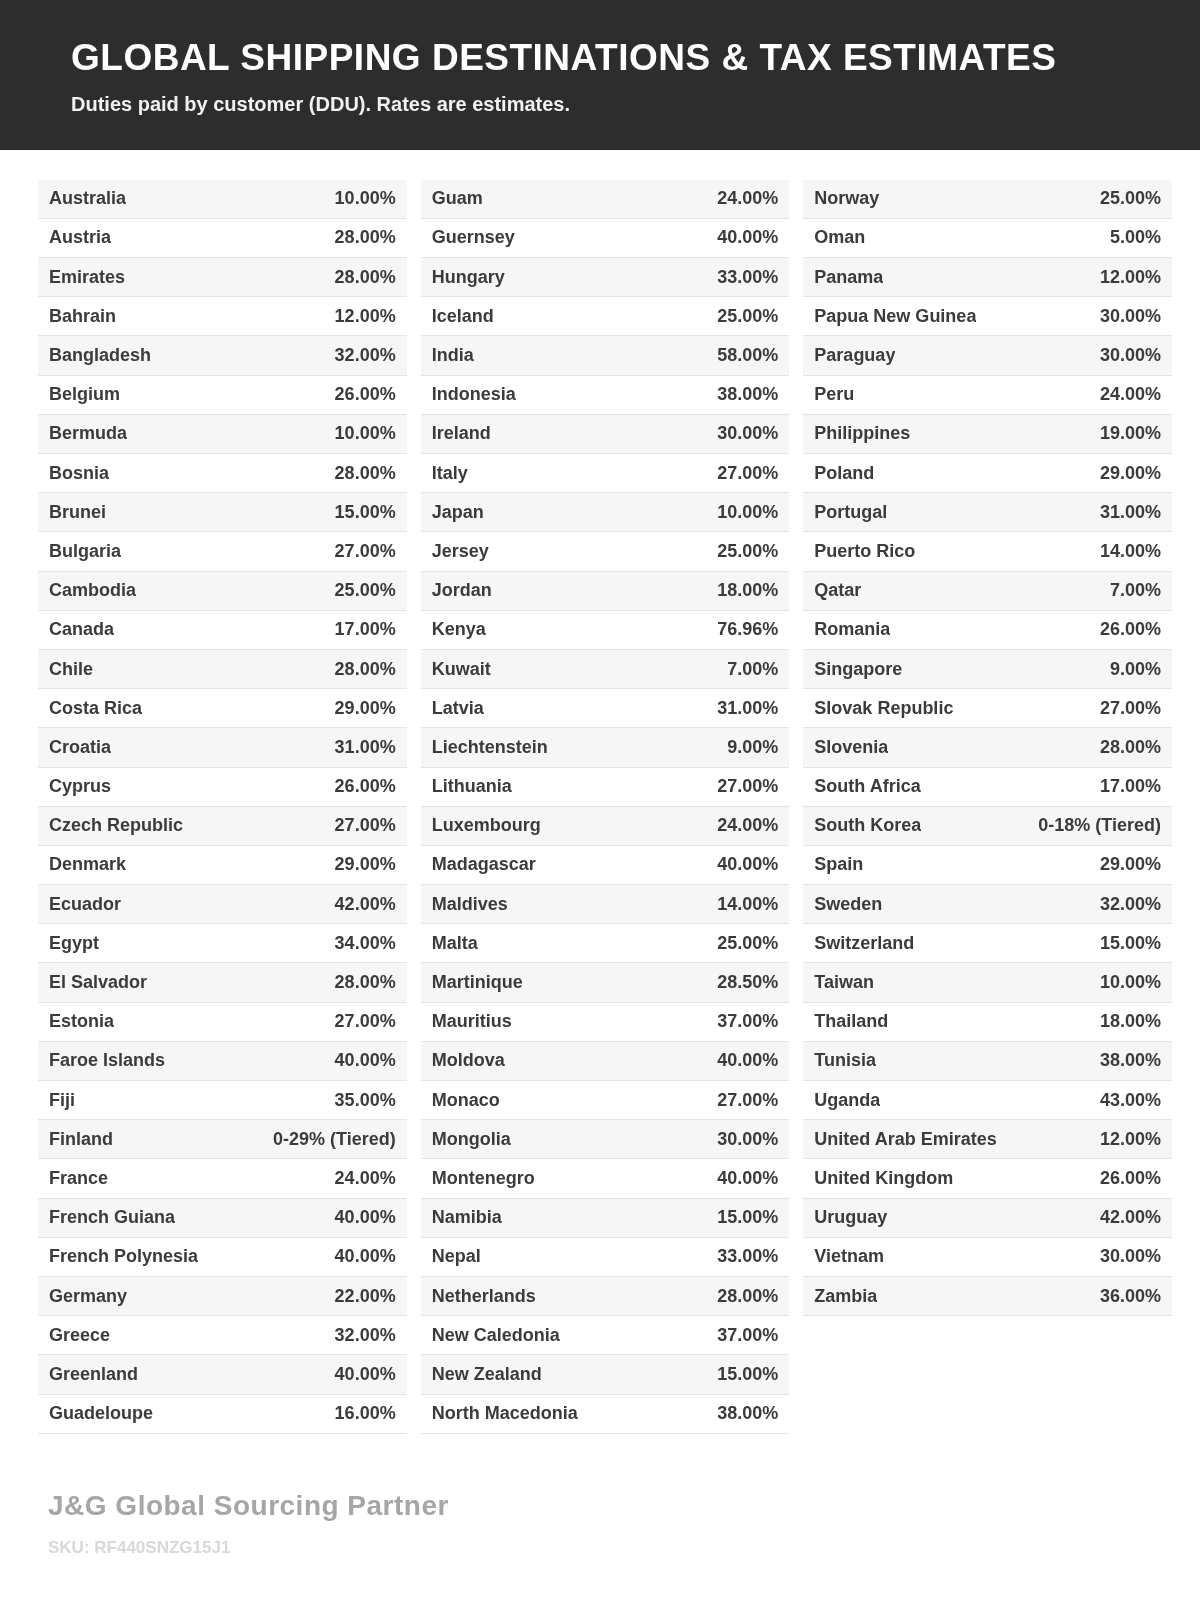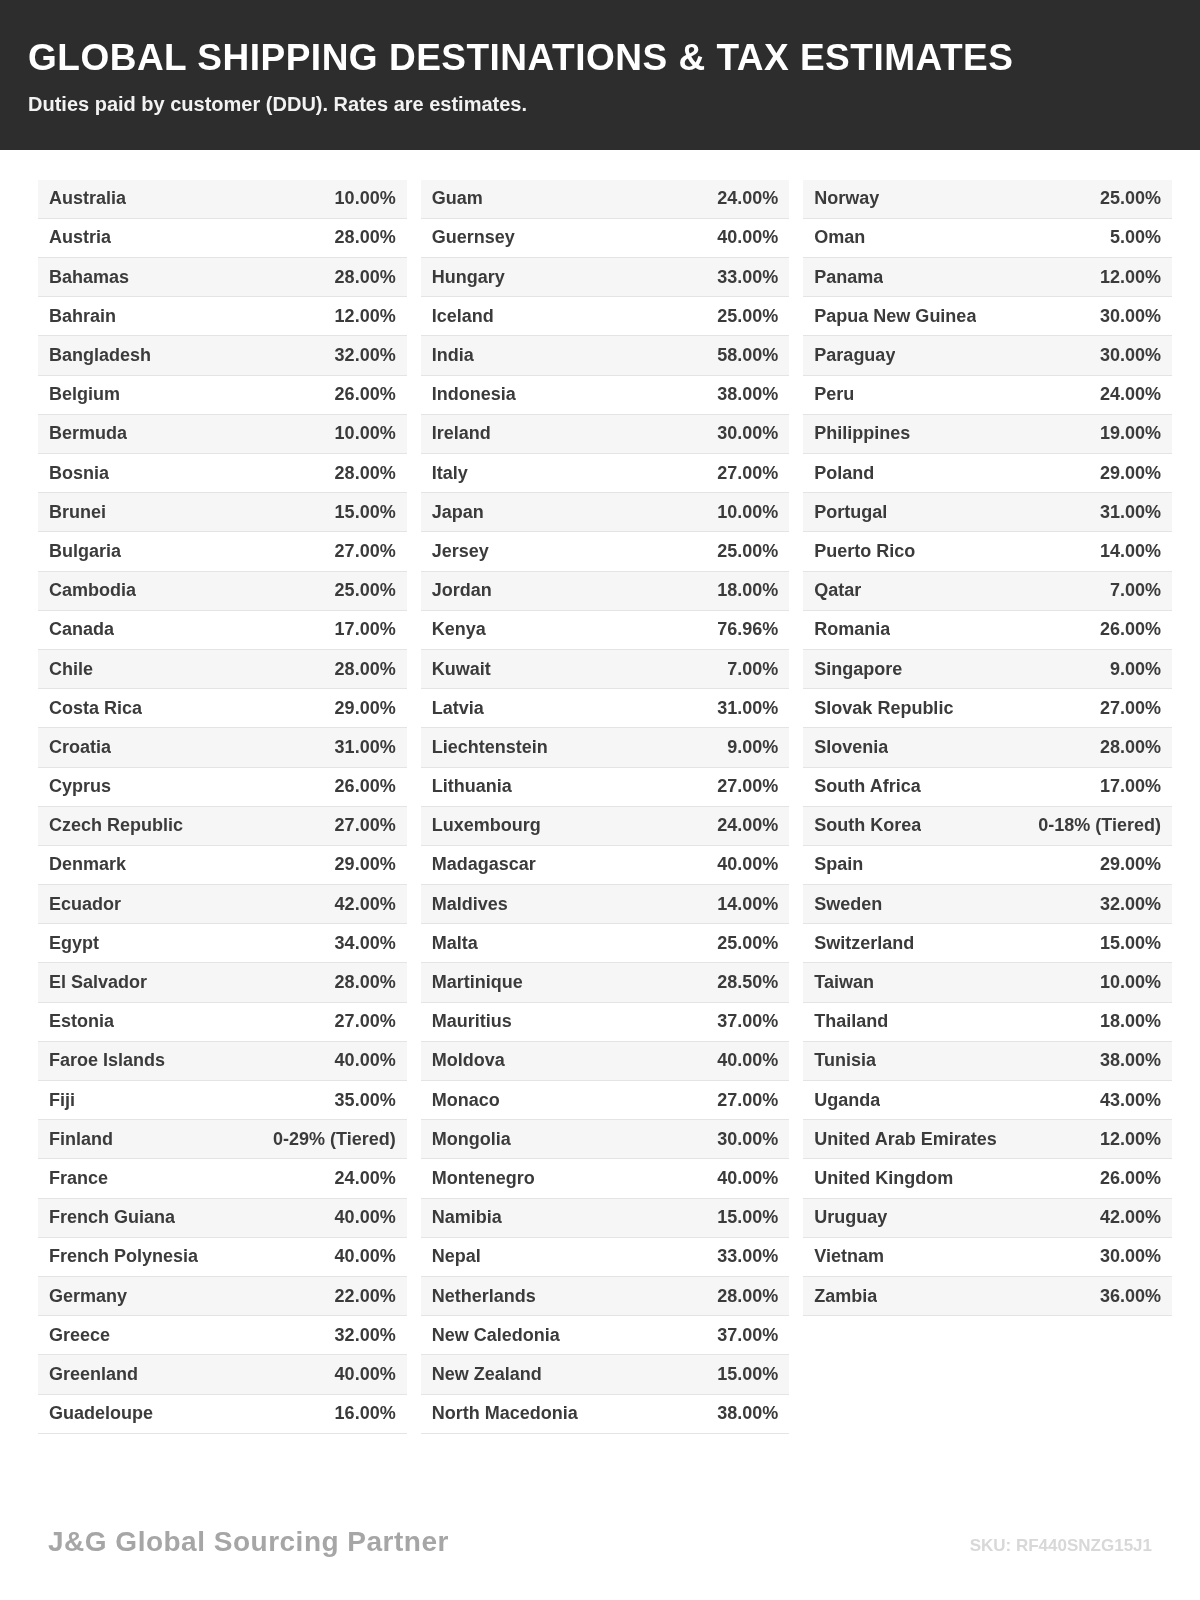--- a/index.html
+++ b/index.html
@@ -9,21 +9,21 @@
     height: 1600px;
     position: relative;
     background: #ffffff;
     font-family: "Liberation Sans", sans-serif;
     color: #3b3b3b;
     overflow: hidden;
   }
   .header {
     background: #2d2d2d;
     color: #ffffff;
-    padding: 38px 48px 34px 28px;
+    padding: 38px 48px 34px 71px;
   }
   .title {
     font-size: 37px;
     font-weight: bold;
     letter-spacing: 0.5px;
     line-height: 1.1;
   }
   .subtitle {
     font-size: 20px;
     font-weight: bold;
@@ -58,20 +58,21 @@
   .country { text-align: left; overflow: hidden; }
   .rate { text-align: right; flex-shrink: 0; }
   .footer {
     position: absolute;
     left: 48px;
     right: 48px;
     bottom: 42px;
     display: flex;
     justify-content: space-between;
     align-items: baseline;
+    flex-direction: column;
   }
   .brand {
     font-size: 28px;
     font-weight: bold;
     color: #a6a6a6;
     letter-spacing: 0.5px;
   }
   .sku {
     font-size: 17px;
     font-weight: bold;
@@ -93,21 +94,21 @@
     <span class="country">Australia</span>
     <span class="rate">10.00%</span>
   </div>
 
   <div class="row">
     <span class="country">Austria</span>
     <span class="rate">28.00%</span>
   </div>
 
   <div class="row">
-    <span class="country">Bahamas</span>
+    <span class="country">Emirates</span>
     <span class="rate">28.00%</span>
   </div>
 
   <div class="row">
     <span class="country">Bahrain</span>
     <span class="rate">12.00%</span>
   </div>
 
   <div class="row">
     <span class="country">Bangladesh</span>

